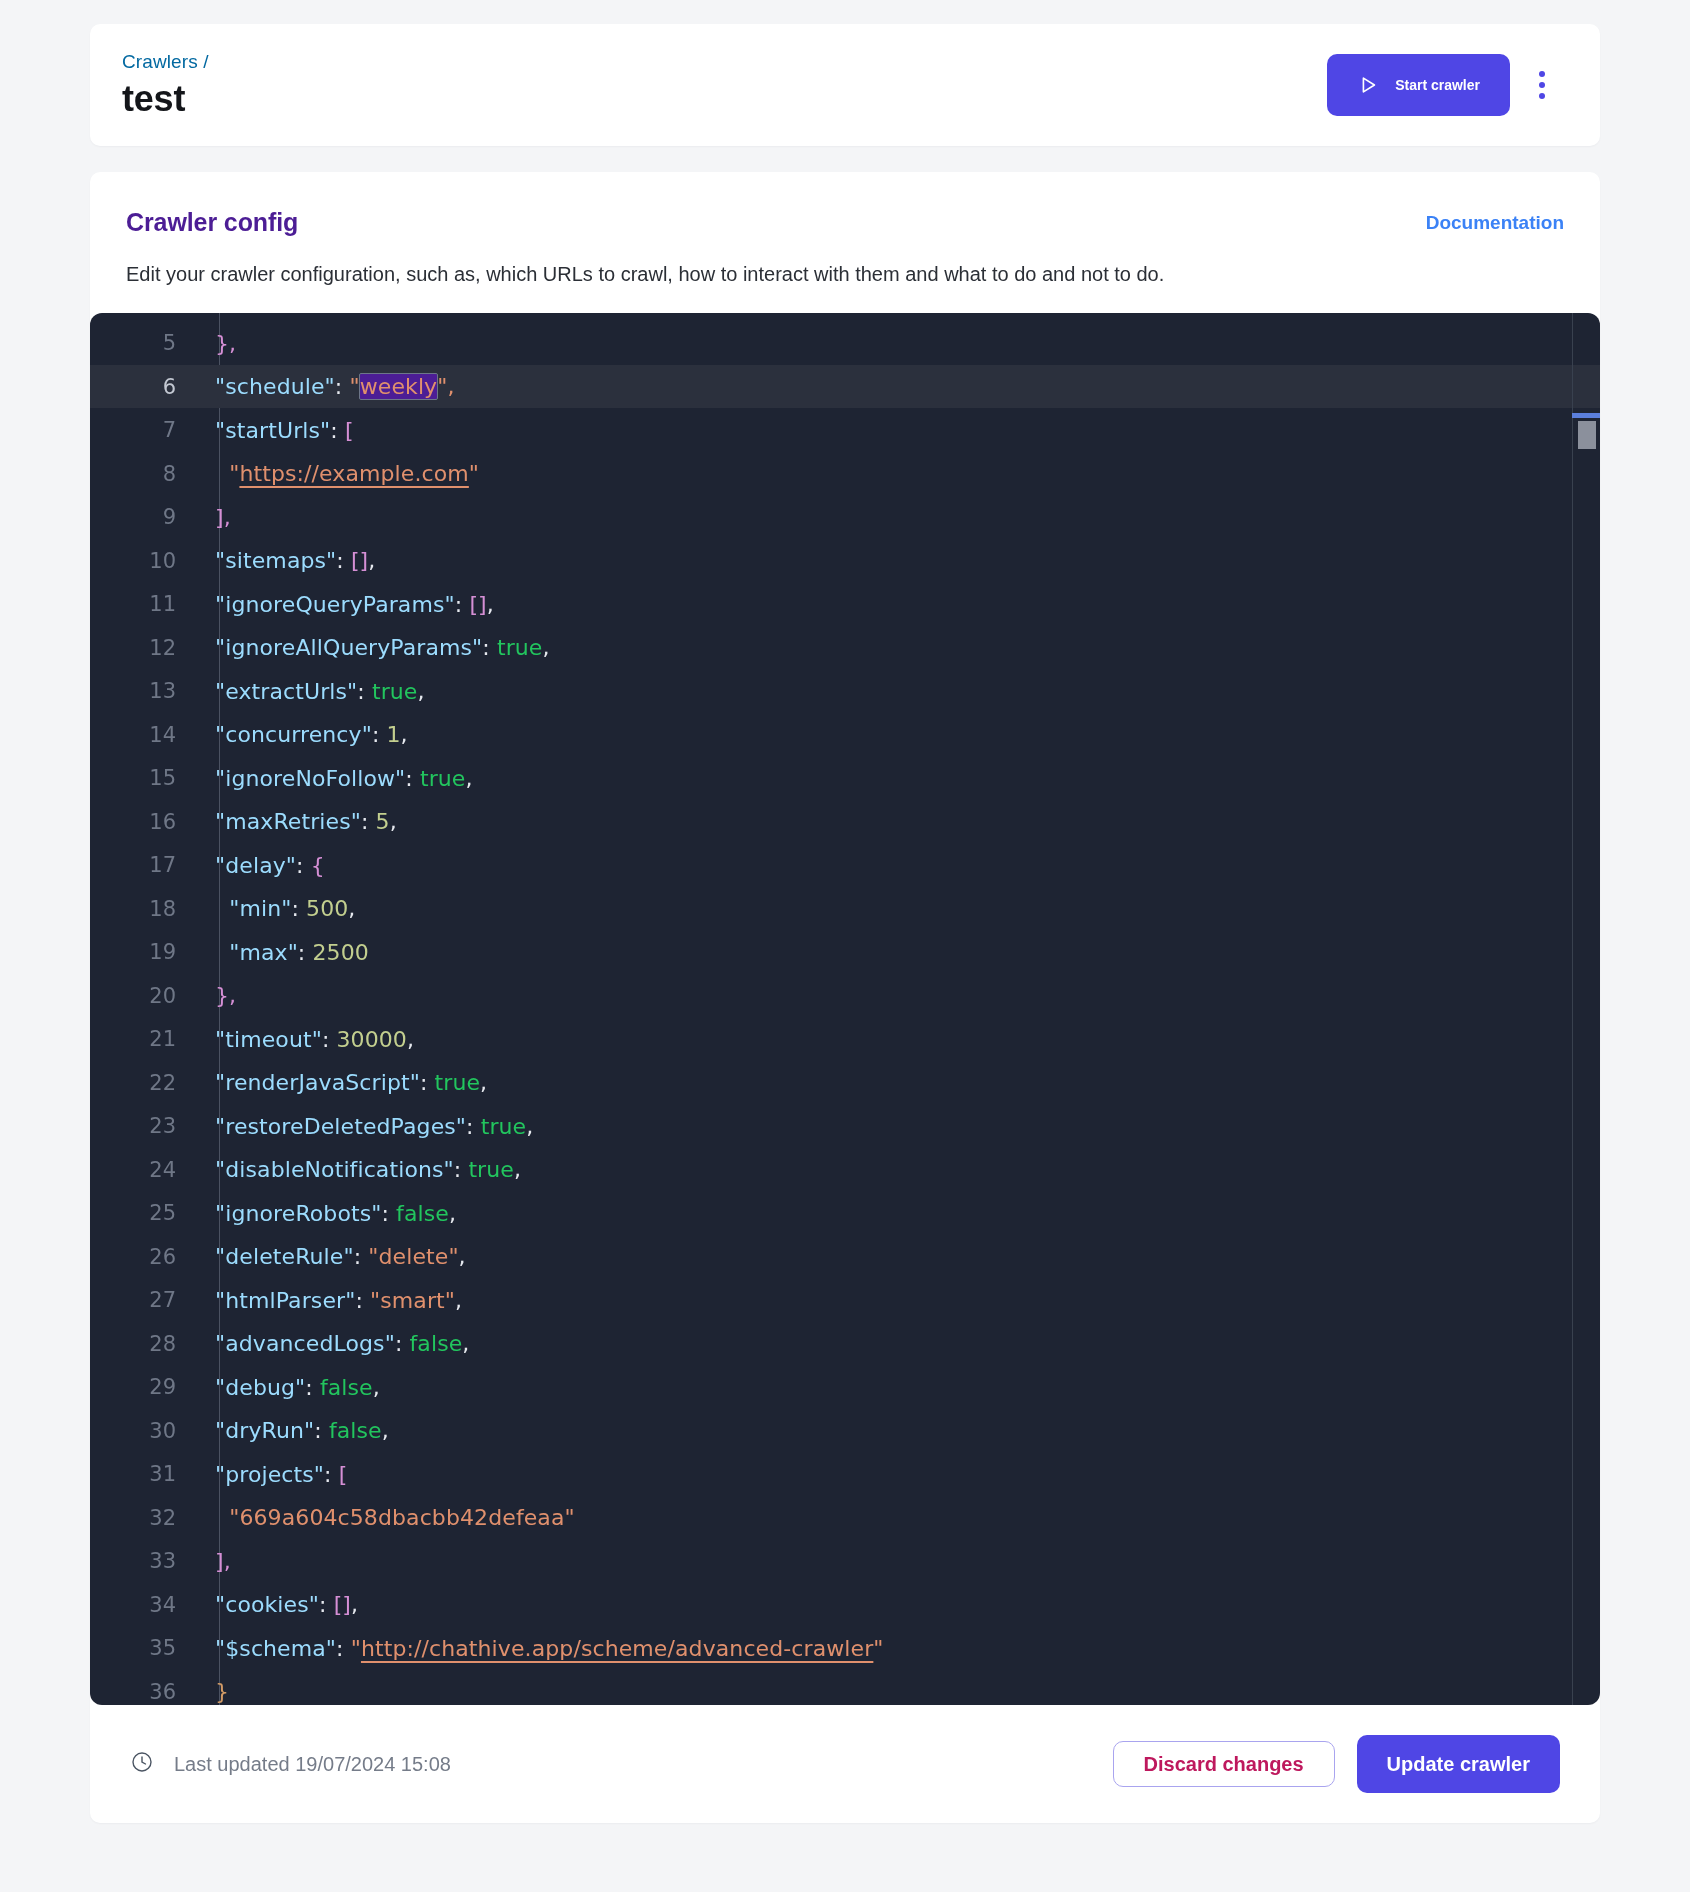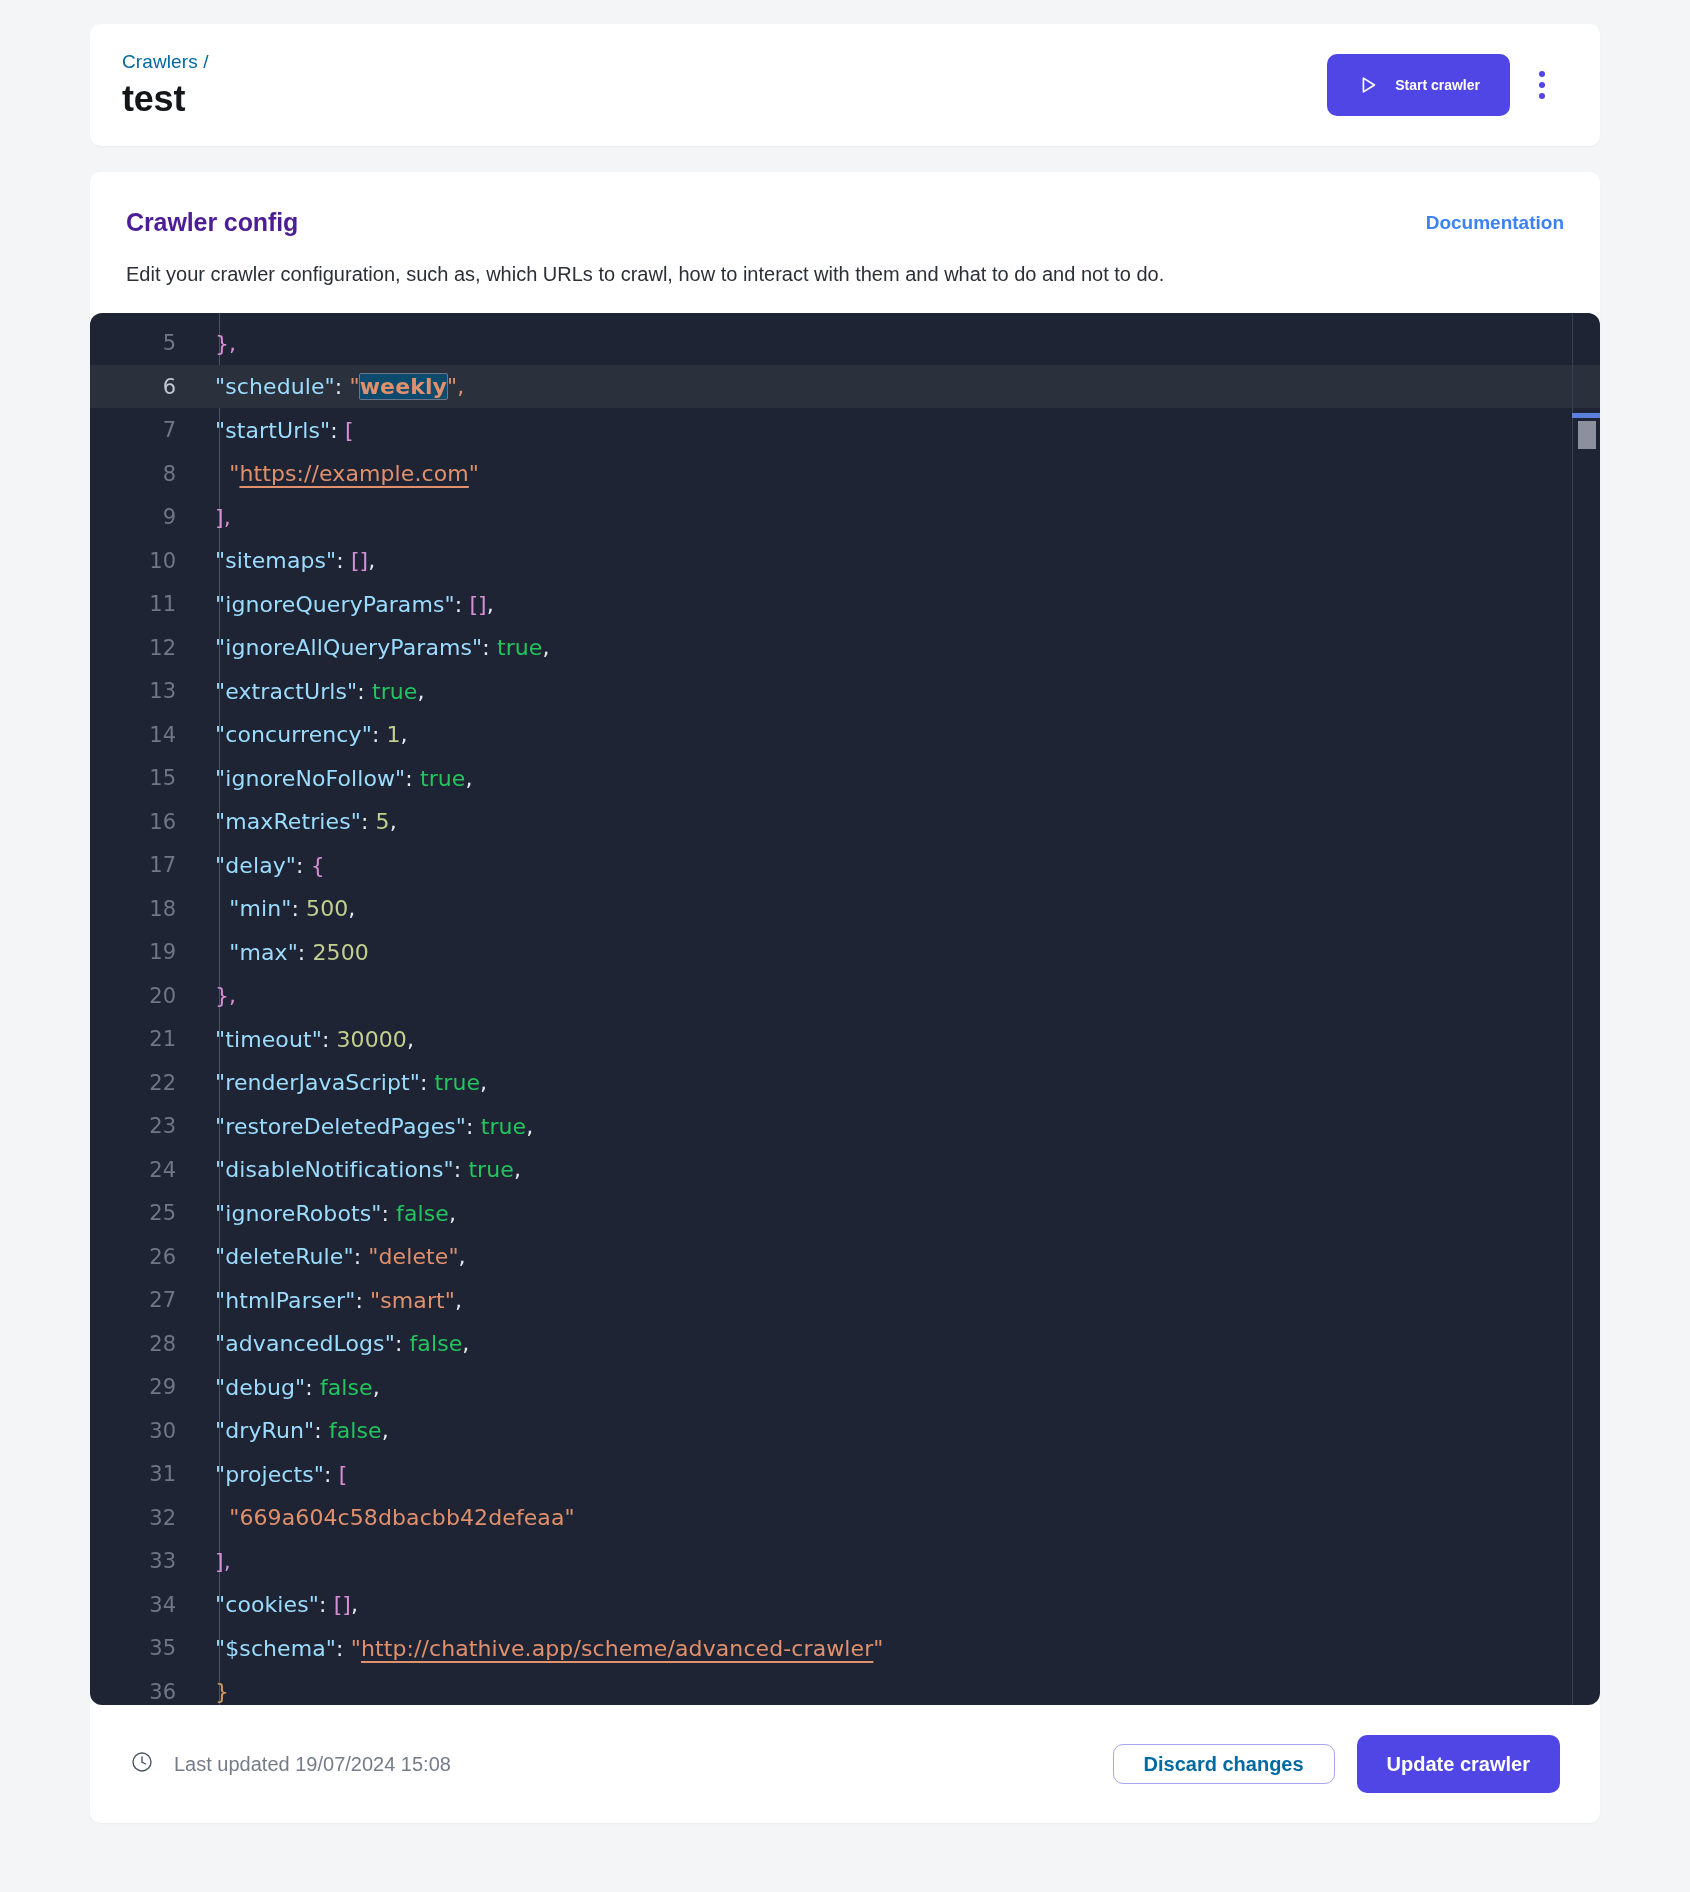--- a/index.html
+++ b/index.html
@@ -149,24 +149,23 @@
   }
   .tok-key   { color: #9cdcfe; }
   .tok-punct { color: #e6e9ef; }
   .tok-brak  { color: #d58fd5; }
   .tok-brace-root { color: #d19a66; }
   .tok-str   { color: #e0906d; }
   .tok-bool  { color: #22c55e; }
   .tok-num   { color: #c3cf8f; }
   .tok-link  { color: #e0906d; text-decoration: underline; text-underline-offset: 5px; }
   .tok-sel   {
-    background: #0c4a6e;
+    background: #4c1d95;
     outline: 1px solid #6d7689;
     border-radius: 1px;
-    font-weight: bold;
   }
 
   
   .ruler {
     position: absolute;
     top: 0; right: 0;
     width: 28px; height: 100%;
     background: transparent;
   }
   .ruler-rule {
@@ -199,24 +198,24 @@
     align-items: center;
     justify-content: space-between;
     padding: 0 4px 0 4px;
     background: #ffffff;
   }
   .last-updated { display: flex; align-items: center; gap: 20px; }
   .last-updated .txt { font-size: 20px; color: #757c89; }
   .footer-actions { display: flex; align-items: center; gap: 22px; }
   .btn-outline {
     background: #ffffff;
-    color: #0369a1;
+    color: #be185d;
     border: 1.5px solid #a9a4ef;
     border-radius: 10px;
-    height: 40px;
+    height: 46px;
     padding: 0 30px;
     font-size: 20px;
     font-weight: bold;
     font-family: "Liberation Sans", sans-serif;
     cursor: pointer;
   }
   .btn-solid {
     background: #4f46e5;
     color: #ffffff;
     border: none;

